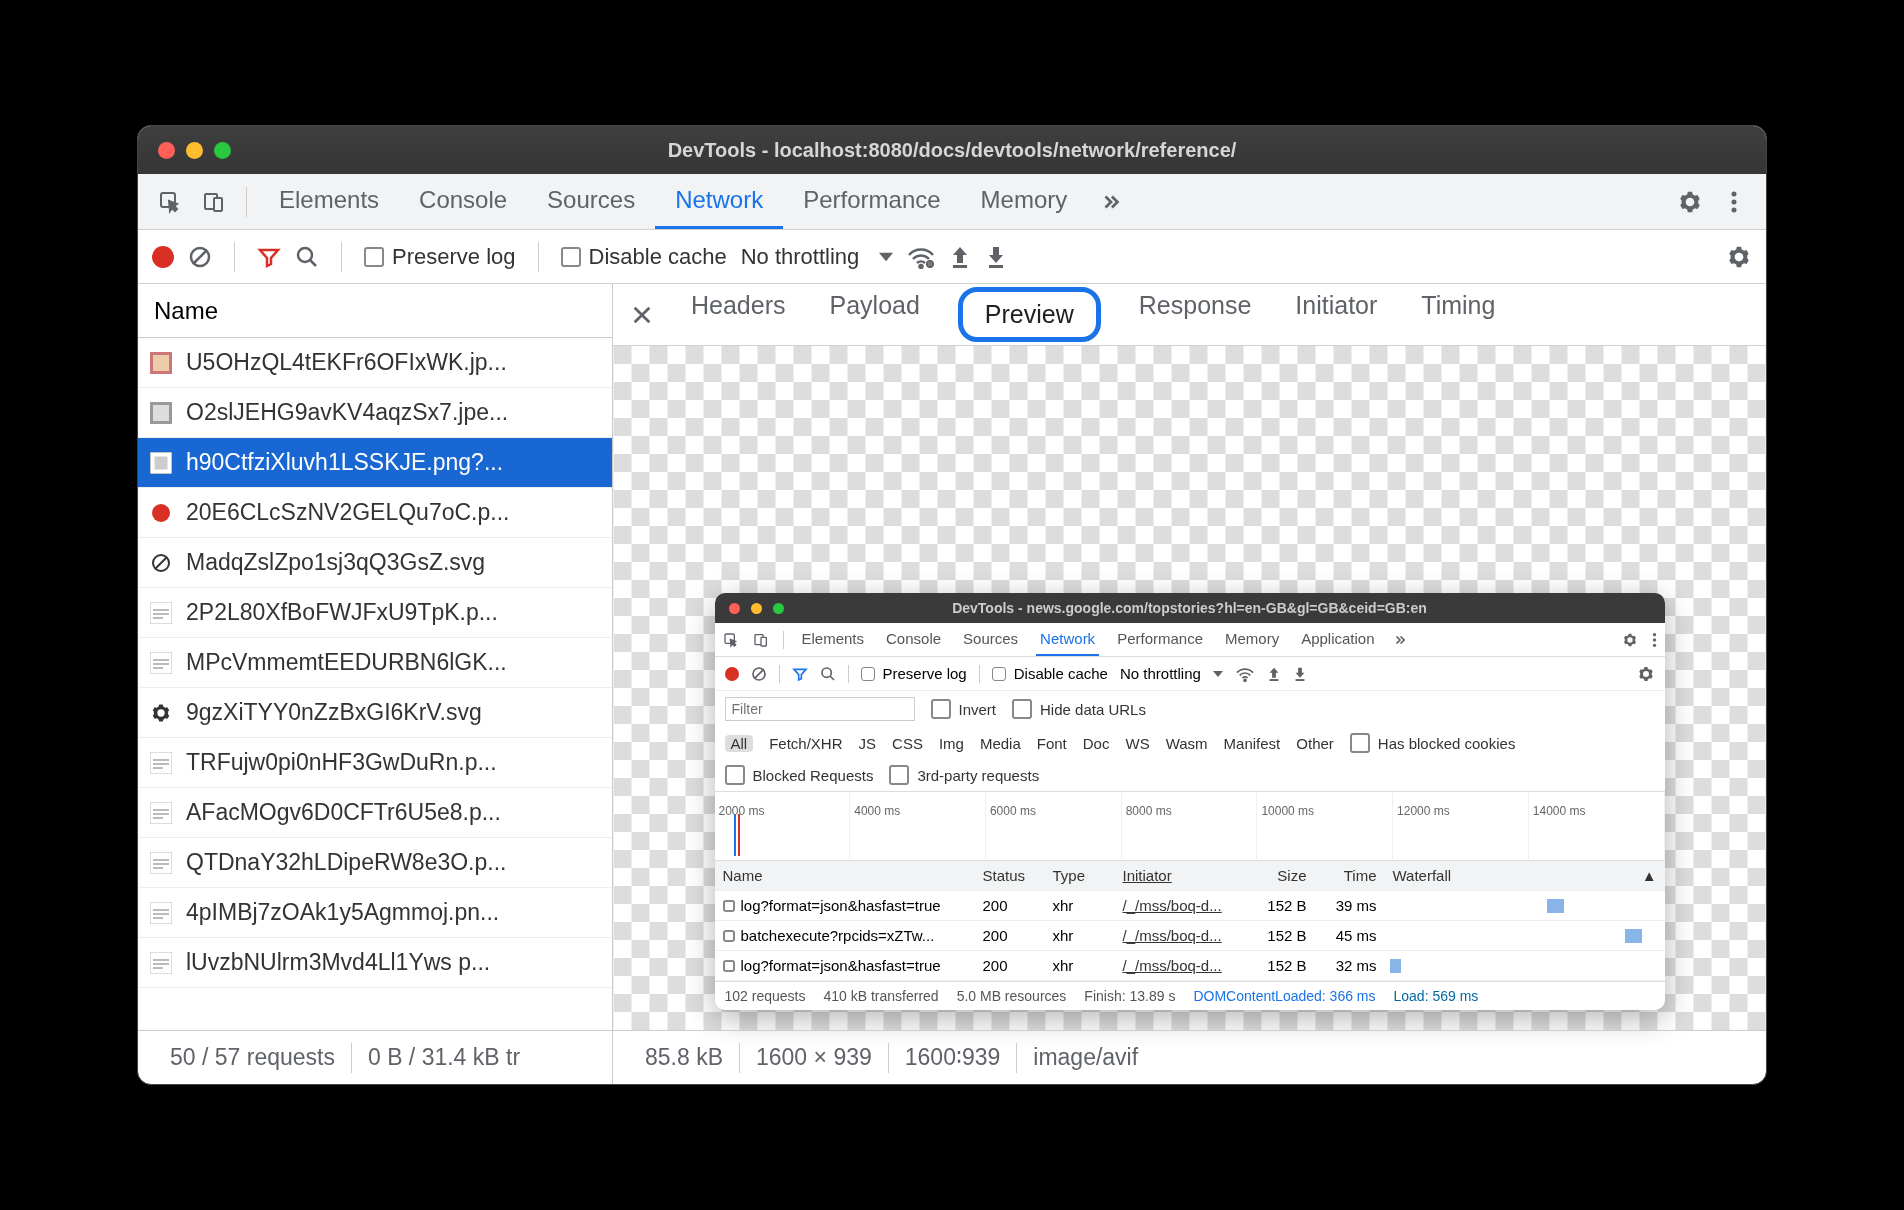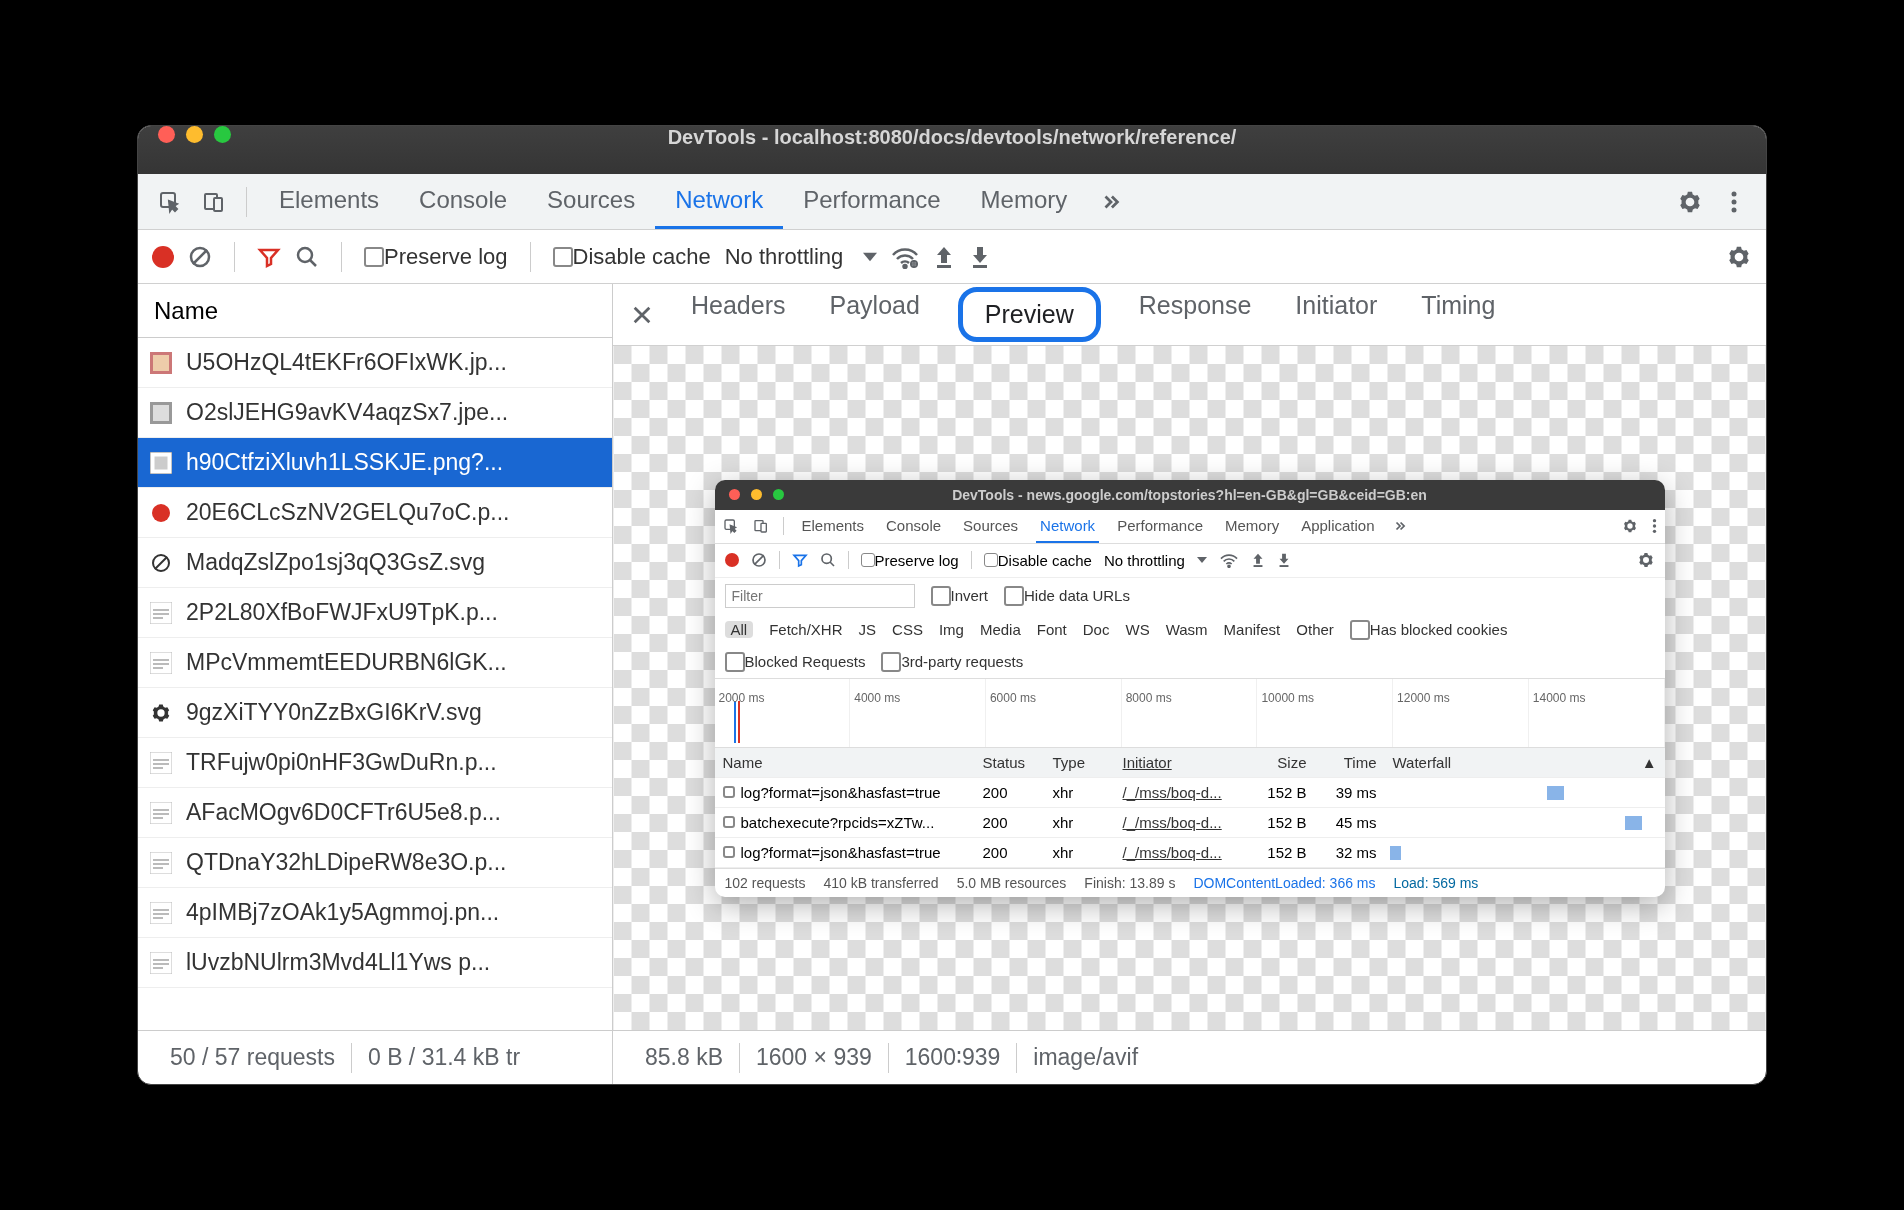--- a/index.html
+++ b/index.html
@@ -20,21 +20,21 @@
   box-shadow: 0 30px 80px rgba(0,0,0,0.5);
   overflow: hidden;
   display: flex;
   flex-direction: column;
   border: 1px solid #444;
 }
 .titlebar {
   height: 48px;
   background: linear-gradient(#3f3f3f, #353535);
   display: flex;
-  align-items: flex-start;
+  align-items: center;
   padding-left: 20px;
   position: relative;
 }
 .traffic { display: flex; gap: 11px; }
 .traffic span { width: 17px; height: 17px; border-radius: 50%; }
 .traffic .close { background: #ff5f57; }
 .traffic .min { background: #febc2e; }
 .traffic .max { background: #28c840; }
 .title {
   position: absolute; left: 0; right: 0; text-align: center;
@@ -49,21 +49,21 @@
   border-bottom: 3px solid transparent; height: 100%; display: flex; align-items: center;
 }
 .tab-btn.active { color: #1a73e8; border-bottom-color: #1a73e8; }
 .icon-slot { width: 40px; height: 40px; display: flex; align-items: center; justify-content: center; color: #5f6368; cursor: pointer; }
 .divider { width: 1px; height: 30px; background: #ccc; margin: 0 8px; }
 .toolbar {
   height: 54px; display: flex; align-items: center; padding: 0 14px; gap: 14px;
   border-bottom: 1px solid #d0d0d0; background: #fff; font-size: 22px; color: #333;
 }
 .record-dot { width: 22px; height: 22px; border-radius: 50%; background: #d93025; }
-.chk { display: flex; align-items: center; }
+.chk { display: flex; align-items: center; gap: 8px; }
 .chk-box { width: 20px; height: 20px; border: 2px solid #888; border-radius: 3px; }
 .throttle { display: flex; align-items: center; gap: 20px; }
 .body { display: flex; flex: 1; overflow: hidden; }
 .leftcol { width: 475px; border-right: 1px solid #ccc; display: flex; flex-direction: column; }
 .lefthdr { height: 54px; display: flex; align-items: center; padding: 0 16px; font-size: 24px; border-bottom: 1px solid #ccc; }
 .reqlist { flex: 1; overflow-y: auto; }
 .req { height: 50px; display: flex; align-items: center; padding: 0 12px; gap: 14px; font-size: 23px; color: #333; border-bottom: 1px solid #eee; cursor: pointer; white-space: nowrap; overflow: hidden; }
 .req .ricon { width: 22px; height: 22px; flex-shrink: 0; display: flex; align-items: center; justify-content: center; }
 .req.selected { background: #1967d2; color: #fff; }
 .req.selected .ricon svg { fill: #fff; stroke: #fff; }
@@ -71,21 +71,21 @@
 .rightcol { flex: 1; display: flex; flex-direction: column; }
 .detabs {
   height: 62px; display: flex; align-items: center; gap: 32px; padding: 0 18px;
   border-bottom: 1px solid #d0d0d0; font-size: 25px; color: #5f6368;
 }
 .detab { cursor: pointer; padding: 4px 6px; }
 .detab.active { border: 5px solid #1a73e8; border-radius: 19px; padding: 8px 22px; color: #202124; }
 .preview-area {
   flex: 1;
   background: repeating-conic-gradient(#ddd 0% 25%, #fff 0% 50%) 50% / 36px 36px;
-  display: flex; align-items: center; justify-content: center; padding: 20px;
+  display: flex; align-items: flex-end; justify-content: center; padding: 20px;
 }
 .inner-window {
   width: 950px; background: #fff; border-radius: 10px; box-shadow: 0 8px 30px rgba(0,0,0,0.3);
   overflow: hidden; display: flex; flex-direction: column; font-size: 16px;
 }
 .inner-title { height: 30px; background: #3a3a3a; display: flex; align-items: center; padding-left: 14px; position: relative; }
 .inner-title .traffic span { width: 11px; height: 11px; }
 .inner-title .title { font-size: 14px; color: #ccc; }
 .inner-tabs { height: 34px; display: flex; align-items: center; padding: 0 8px; border-bottom: 1px solid #ddd; gap: 14px; font-size: 15px; color: #555; }
 .inner-tabs .itab { cursor: pointer; padding: 0 4px; height: 100%; display: flex; align-items: center; border-bottom: 2px solid transparent; }

